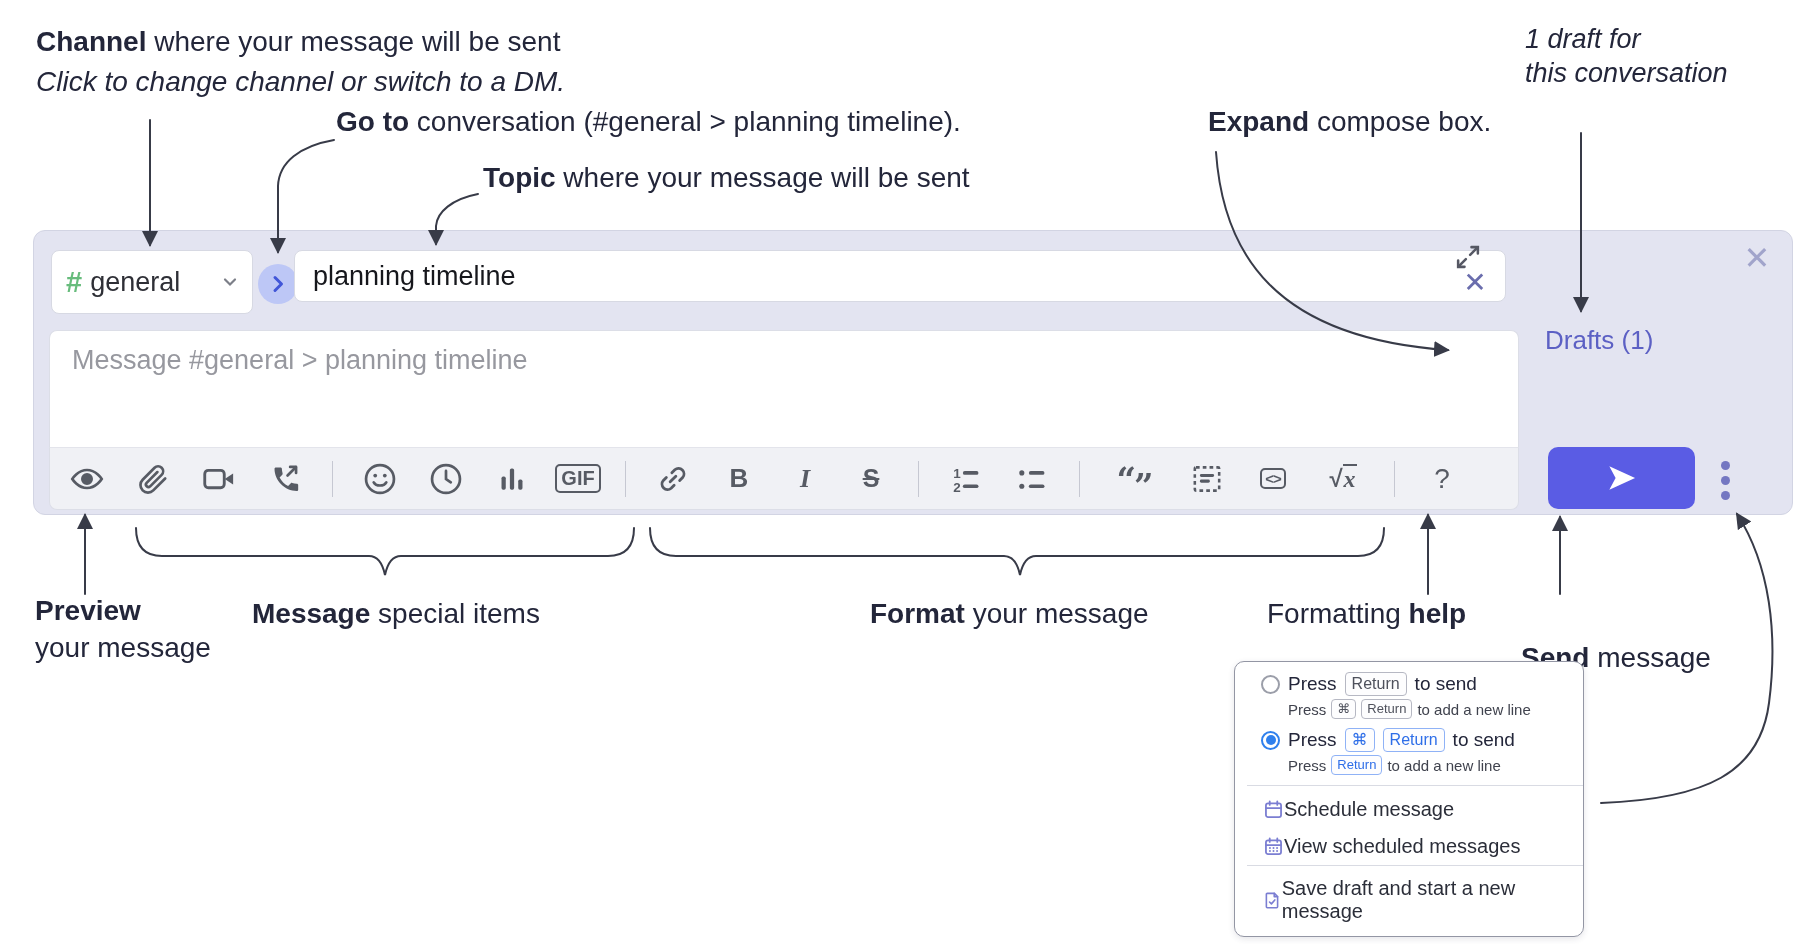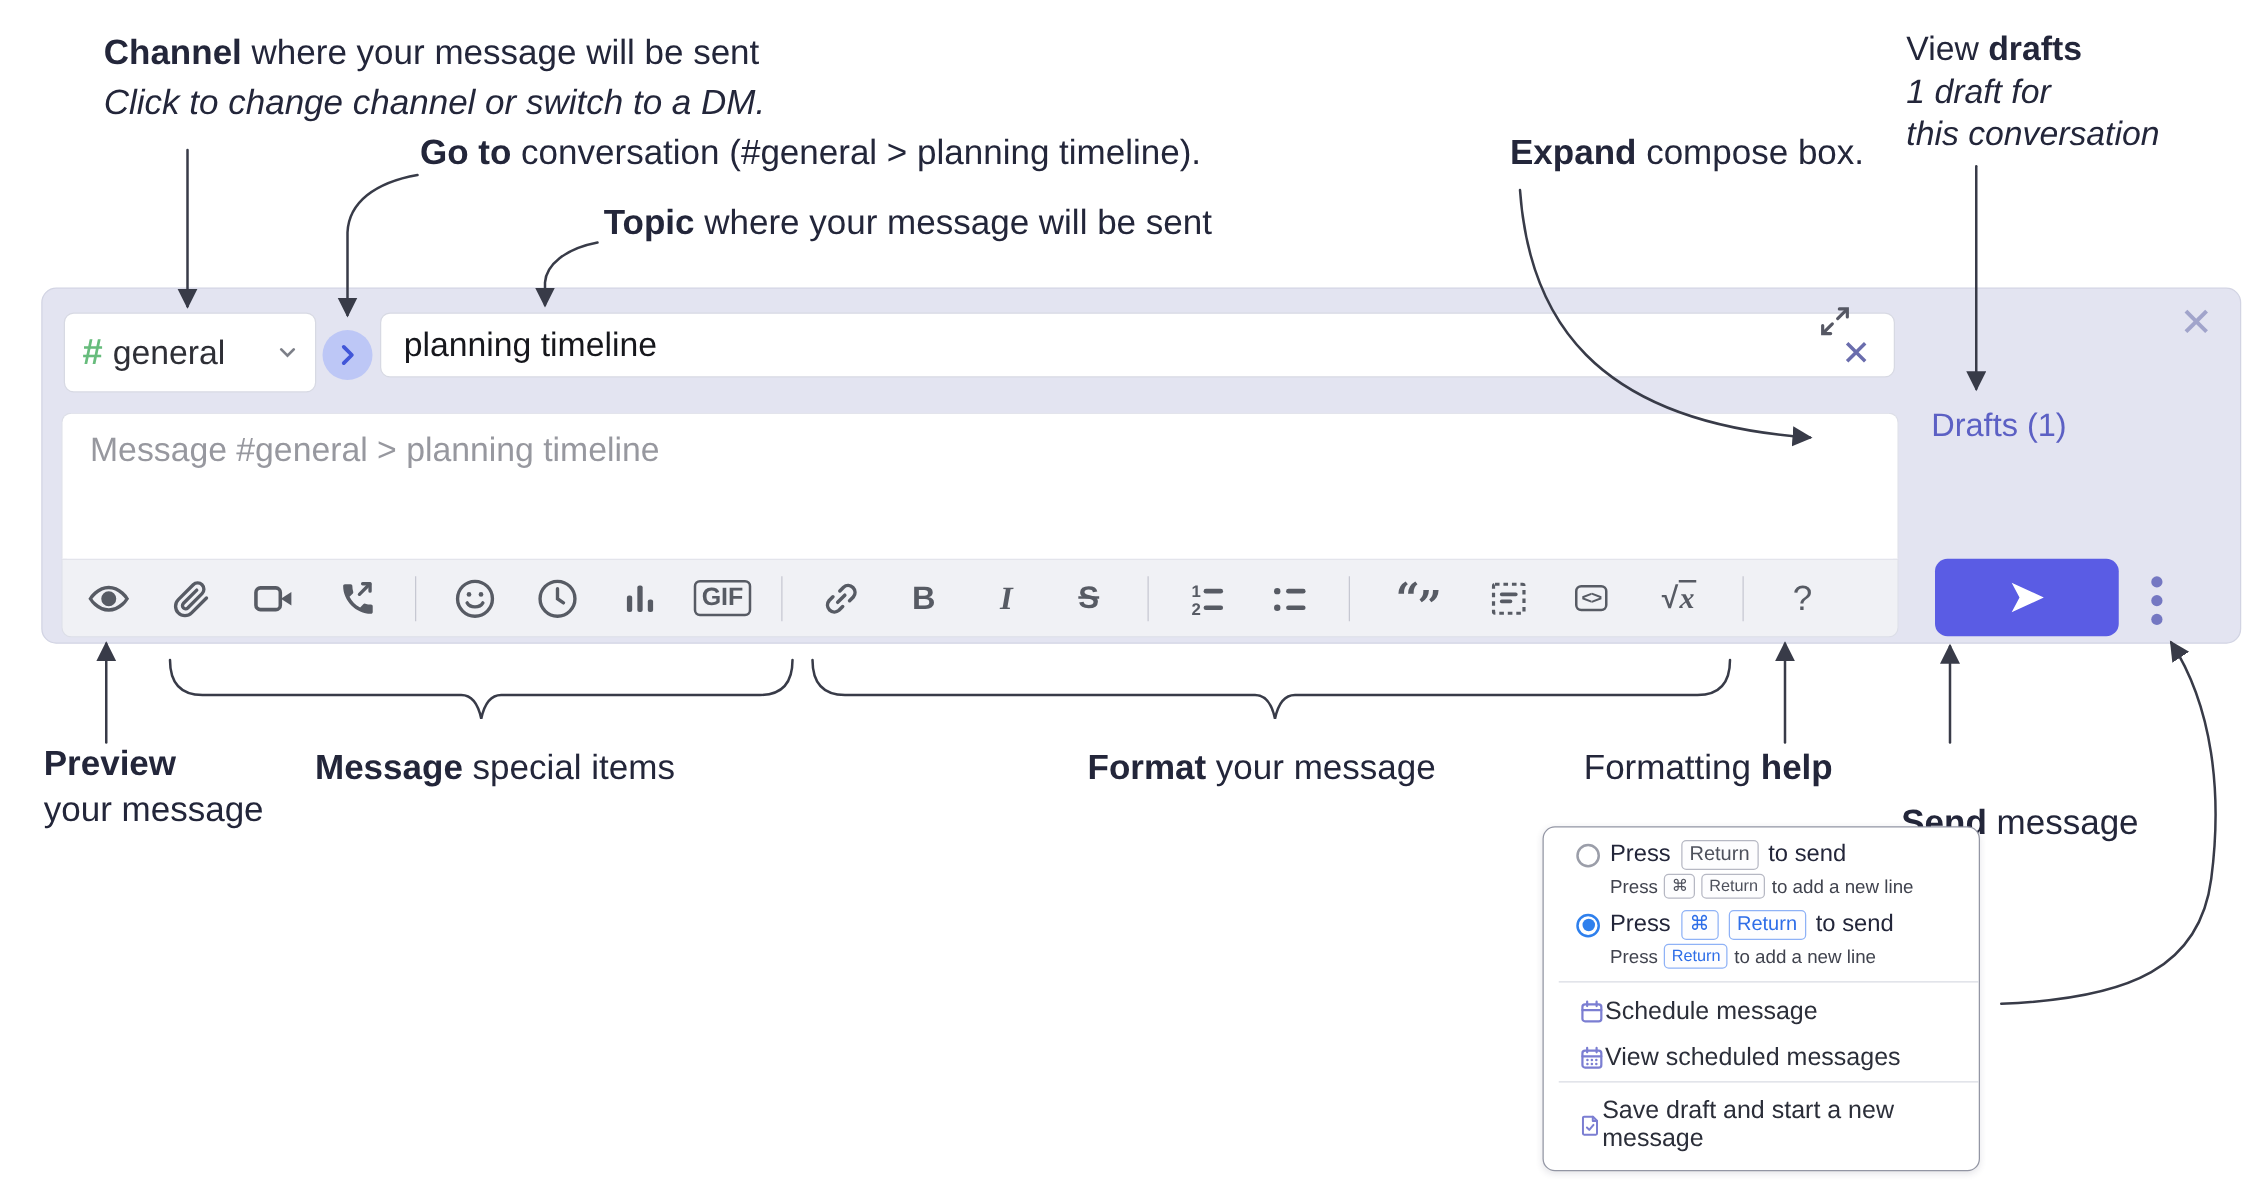--- a/index.html
+++ b/index.html
@@ -20,21 +20,21 @@
   .compose{position:absolute;left:33px;top:230px;width:1760px;height:285px;
            background:#e3e4f1;border:1px solid #d2d4e3;border-radius:12px;box-sizing:border-box;}
   .pill{position:absolute;left:17px;top:19px;width:202px;height:64px;background:#fff;
         border:1px solid #d7d9e3;border-radius:8px;display:flex;align-items:center;
         padding:0 12px 0 14px;box-sizing:border-box;cursor:pointer;gap:8px;}
   .pill .hash{color:#67bc7c;font-size:29px;font-weight:700;}
   .pill .chname{color:#2e2f36;font-size:27px;}
   .pill .chev{margin-left:auto;color:#7c7f88;display:flex;}
   .circle-btn{position:absolute;left:224px;top:33px;width:40px;height:40px;border-radius:50%;
         background:#bdc7f6;border:none;display:flex;align-items:center;justify-content:center;cursor:pointer;}
-  .topic{position:absolute;left:270px;top:19px;width:1212px;height:52px;background:#fff;
+  .topic{position:absolute;left:260px;top:19px;width:1212px;height:52px;background:#fff;
         border:1px solid #d7d9e3;border-radius:8px;box-sizing:border-box;}
   .topic input{width:100%;height:100%;border:none;outline:none;background:transparent;
         font-family:"Liberation Sans",sans-serif;font-size:27px;color:#16171c;padding:0 60px 0 18px;box-sizing:border-box;}
   .topic .clear{position:absolute;right:10px;top:12px;width:40px;height:40px;border:none;background:none;
         color:#6a6dad;font-size:28px;cursor:pointer;line-height:40px;padding:0;}
   .close-btn{position:absolute;left:1700px;top:4px;width:46px;height:46px;border:none;background:none;
         color:#a1a4cb;font-size:32px;cursor:pointer;line-height:46px;padding:0;}
   .msgarea{position:absolute;left:15px;top:99px;width:1470px;height:117px;background:#fff;
         border:1px solid #dcdee7;border-bottom:none;border-radius:8px 8px 0 0;box-sizing:border-box;}
   .msgarea textarea{width:100%;height:100%;border:none;outline:none;resize:none;background:transparent;
@@ -102,39 +102,38 @@
       <path d="M1581 133 L1581 311" marker-end="url(#ah)"></path>
       <path d="M85 594 L85 515" marker-end="url(#ah)"></path>
       <path d="M1428 594 L1428 515" marker-end="url(#ah)"></path>
       <path d="M1560 594 L1560 517" marker-end="url(#ah)"></path>
       <path d="M1601 803 C1706 799 1760 773 1769 703 C1778 634 1770 565 1737 514" marker-end="url(#ah)"></path>
       <path d="M136 528 Q136 556 162 556 L369 556 Q381 556 385 575 Q389 556 401 556 L608 556 Q634 556 634 528"></path>
       <path d="M650 528 Q650 556 676 556 L1004 556 Q1016 556 1020 575 Q1024 556 1036 556 L1358 556 Q1384 556 1384 528"></path>
     </g>
   </svg>
 
-  <div class="ann" style="left:36px;top:22px;margin-left:47px;">
+  <div class="ann" style="left:36px;top:22px;">
     <div><b>Channel</b><span> where your message will be sent</span></div>
     <div class="it">Click to change channel or switch to a DM.</div>
   </div>
 
   <div class="ann" style="left:336px;top:102px;">
     <b>Go to</b><span> conversation (#general &gt; planning timeline).</span>
   </div>
 
   <div class="ann" style="left:483px;top:158px;">
     <b>Topic</b><span> where your message will be sent</span>
   </div>
 
   <div class="ann" style="left:1208px;top:102px;">
     <b>Expand</b><span> compose box.</span>
   </div>
 
   <div class="ann small-lh" style="left:1525px;top:22px;">
-    <div><span>View </span><b>drafts</b></div>
     <div class="it">1 draft for</div>
     <div class="it">this conversation</div>
   </div>
 
   <div class="ann" style="left:35px;top:592px;line-height:37px;">
     <div><b>Preview</b></div>
     <div>your message</div>
   </div>
 
   <div class="ann" style="left:252px;top:594px;">

